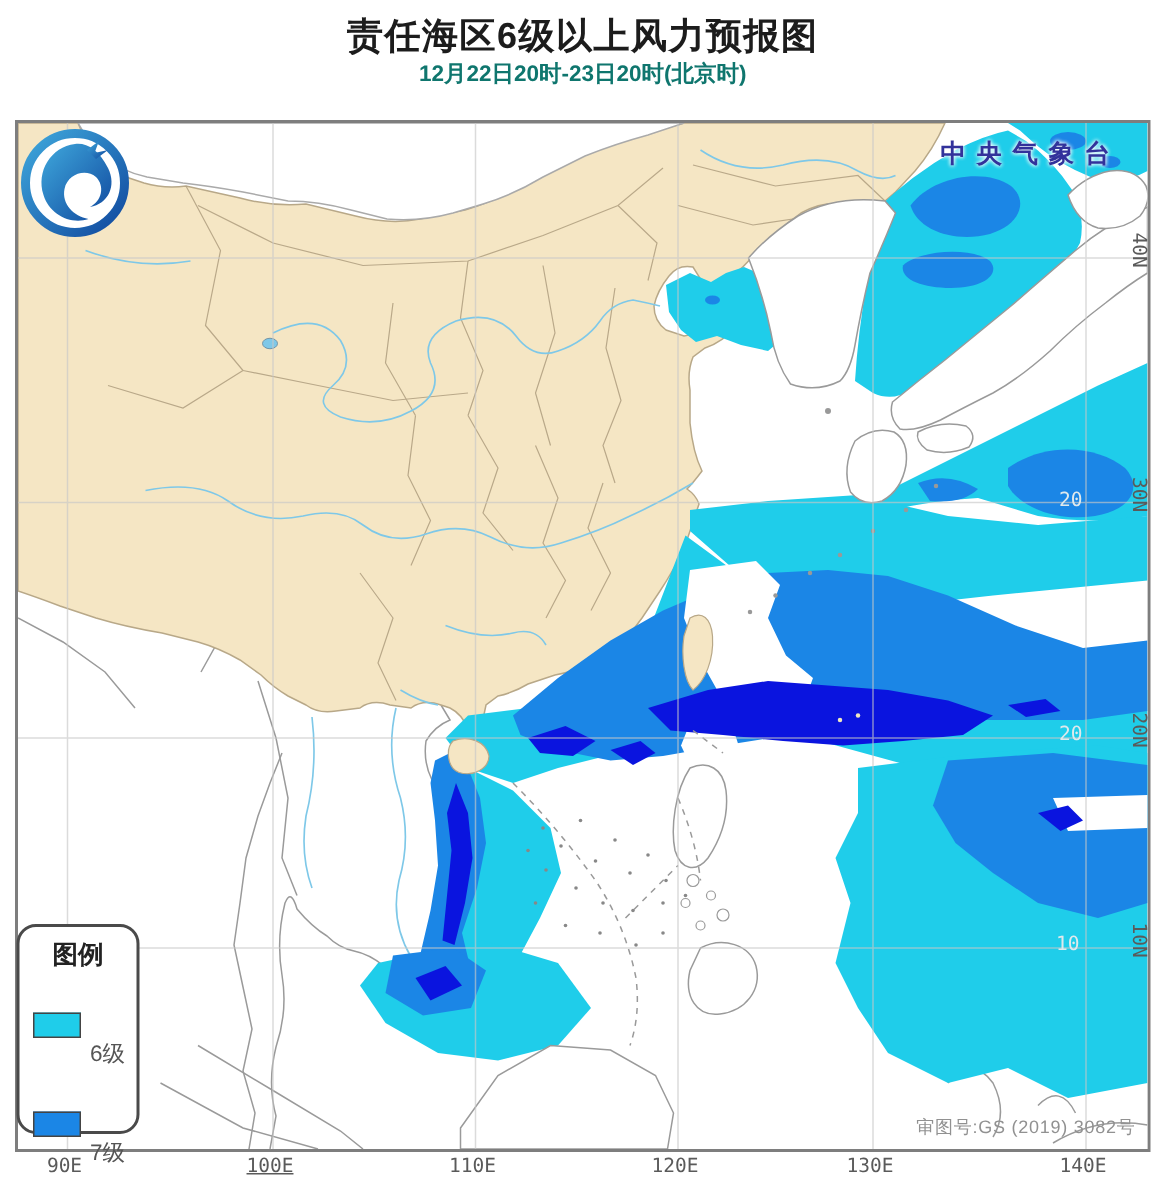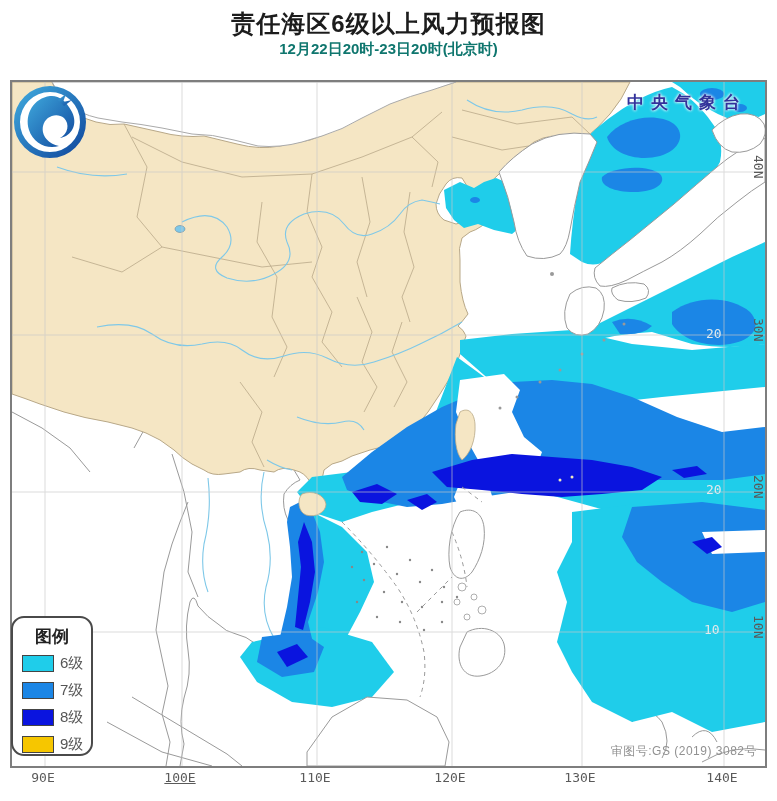--- a/index.html
+++ b/index.html
@@ -15,21 +15,21 @@
   .issuer{position:absolute;right:18px;top:10px;text-align:center;color:#32329b;
           font-weight:bold;text-shadow:0 0 3px #fff,0 0 3px #fff;line-height:1.25;}
   .issuer .l1{font-size:17px;letter-spacing:7px;}
   .issuer .l2{font-size:19px;letter-spacing:1px;}
   .logo{position:absolute;left:2px;top:4px;width:72px;height:72px;}
   .legend{position:absolute;left:-1px;top:534px;width:82px;height:140px;background:#fff;
           border:2px solid #4a4a4a;border-radius:13px;box-sizing:border-box;padding:5px 0 0 9px;}
   .legend .lg-title{font-size:17px;font-weight:bold;color:#222;margin:2px 0 6px 13px;}
   .legend .lg-row{display:flex;align-items:center;margin-bottom:8px;}
   .legend .swatch{width:30px;height:15px;border:1px solid #444;margin-right:6px;flex:0 0 auto;}
-  .legend .lg-label{font-size:15px;color:#555;}
+  .legend .lg-label{font-size:15px;color:#555;margin-top:39px;}
   .approval{position:absolute;right:8px;bottom:6px;font-size:12px;color:#919191;letter-spacing:.5px;}
   .lon-label{position:absolute;top:770px;font-size:13px;color:#5a5a5a;
              font-family:"DejaVu Sans Mono","Liberation Mono",monospace;transform:translateX(-50%);}
   .lat-label{position:absolute;left:766px;font-size:13px;color:#5a5a5a;
              font-family:"DejaVu Sans Mono","Liberation Mono",monospace;
              transform:rotate(90deg);transform-origin:left top;}
   .inner-lat{position:absolute;font-size:13px;color:#dfe9ec;
              font-family:"DejaVu Sans Mono","Liberation Mono",monospace;}
 </style>
 </head>

